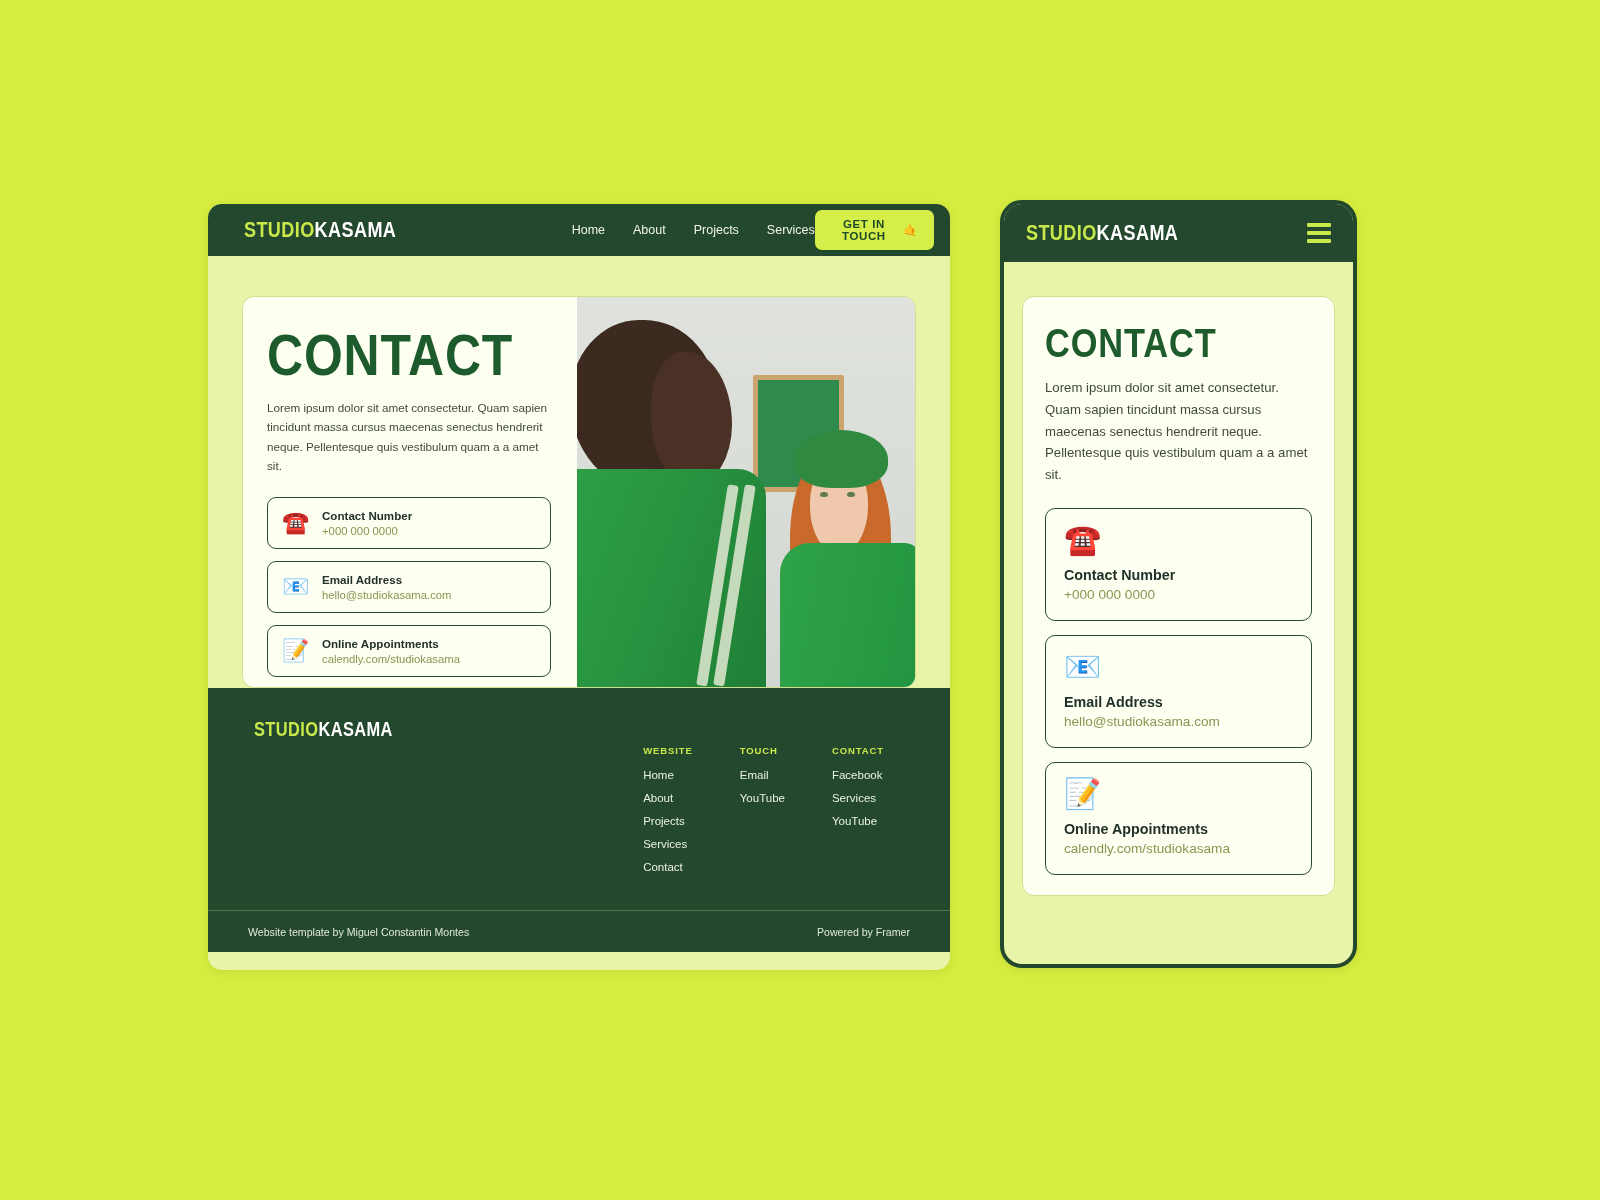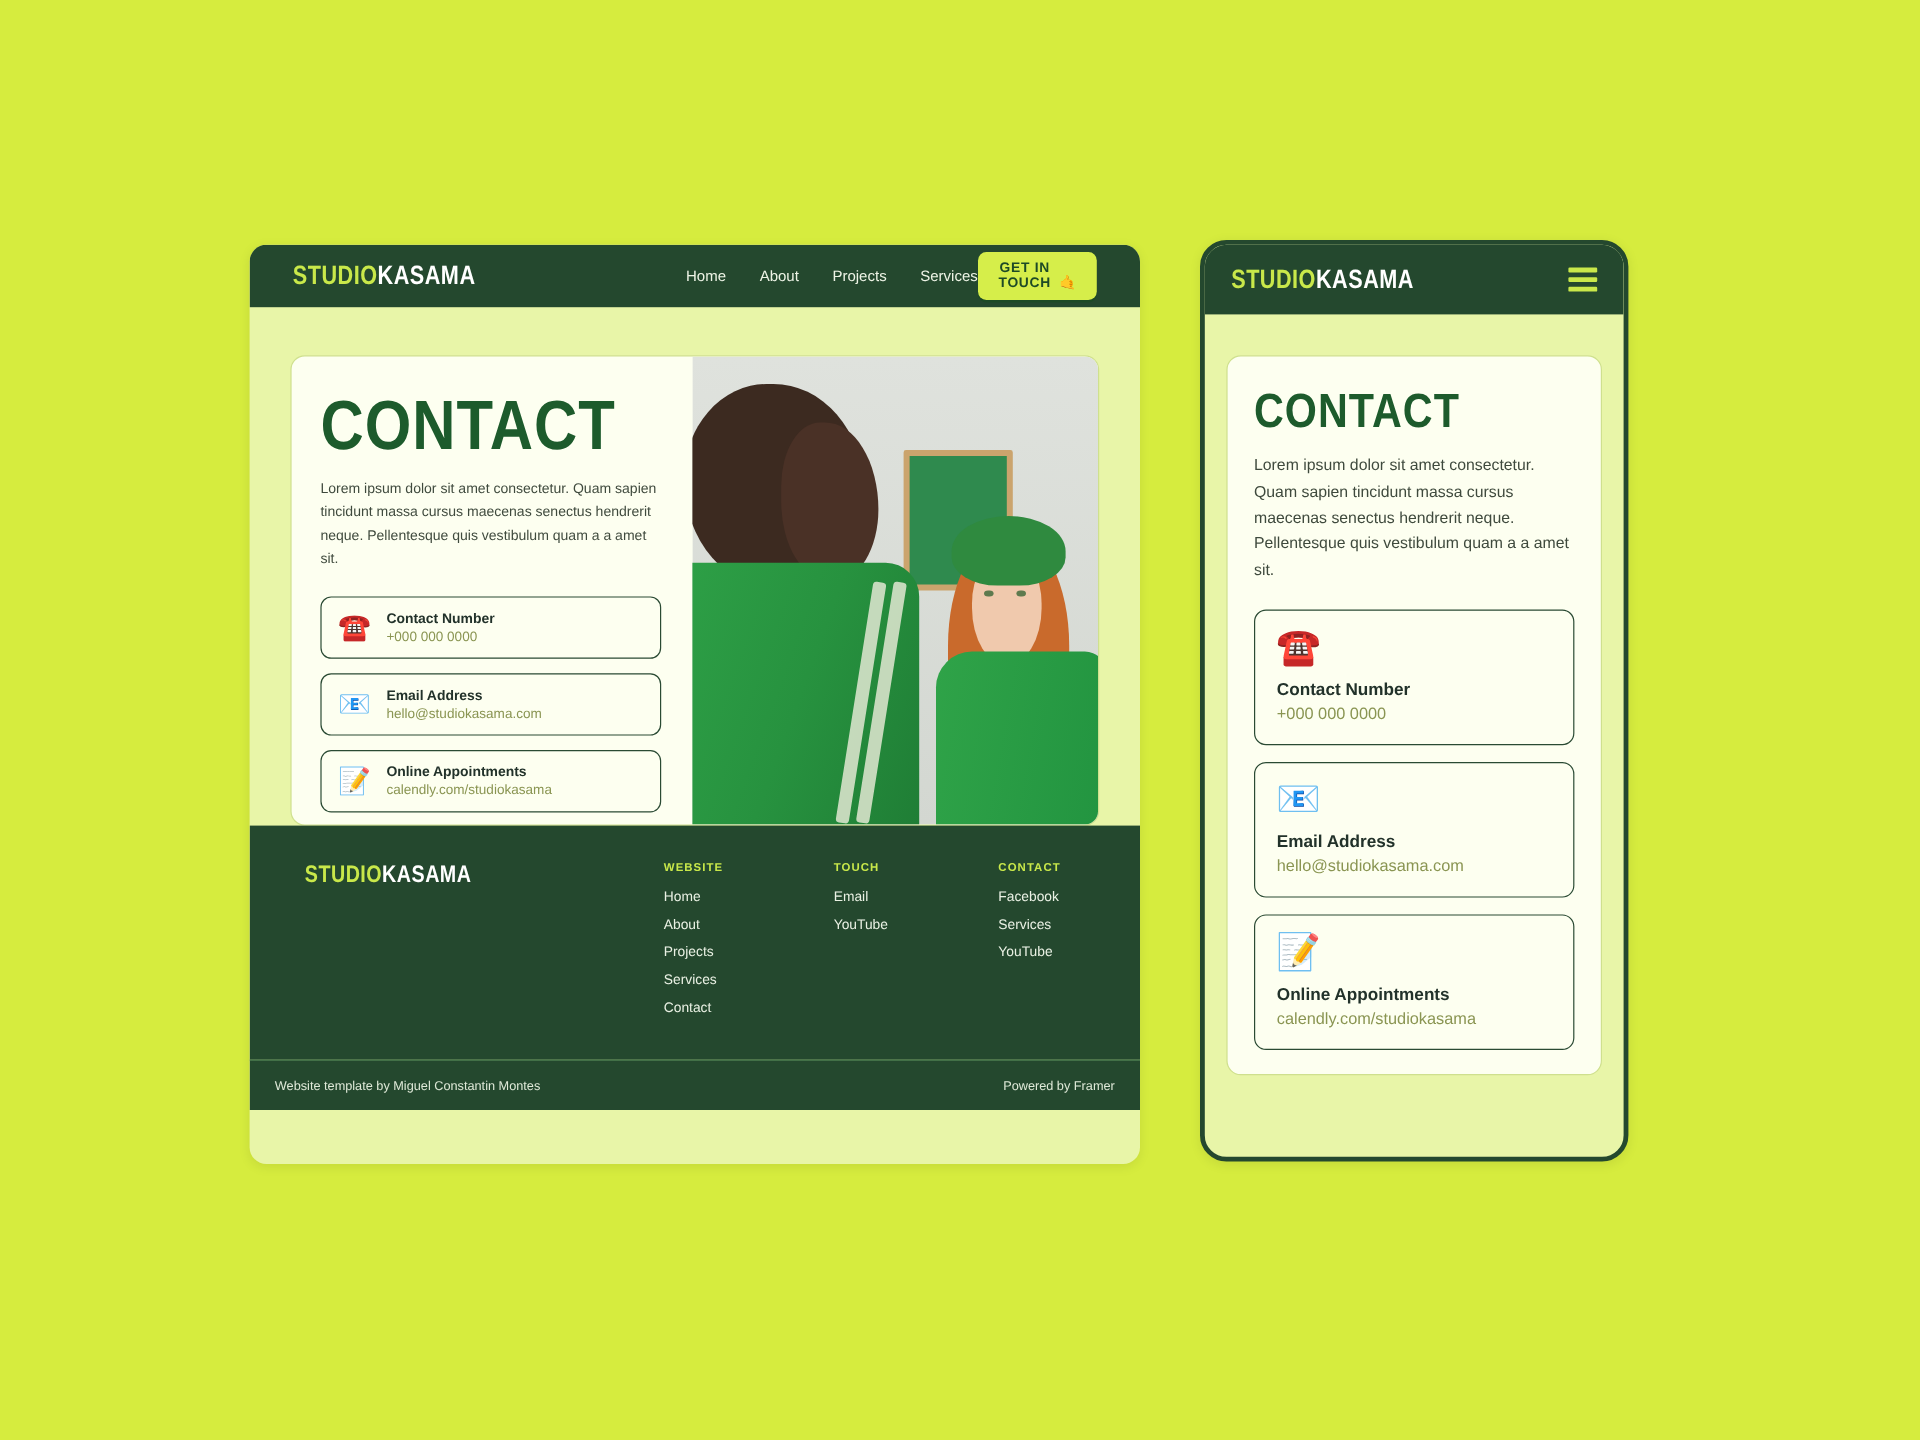--- a/index.html
+++ b/index.html
@@ -32,26 +32,26 @@
     box-shadow:0 2px 10px rgba(0,0,0,.08);
   }
   .dtop {
     height:52px; background:#24482e;
     display:flex; align-items:center; padding:0 0 0 36px;
   }
   .dtop .logo { font-size:22px; }
   .dnav { display:flex; gap:28px; margin-left:142px; }
   .dnav a { color:#eef4e6; font-size:12.5px; text-decoration:none; }
   .cta {
-    margin-left:auto; margin-right:36px;
+    margin-left:auto; margin-right:16px;
     background:#d6ee4a; color:#1d4a26;
     font-family:"Liberation Sans Narrow","Liberation Sans",sans-serif;
     font-weight:700; font-size:11.5px; letter-spacing:.6px;
     padding:8px 16px; border-radius:7px; border:none;
-    display:flex; align-items:flex-end; gap:6px; cursor:pointer;
+    display:flex; align-items:center; gap:6px; cursor:pointer;
     box-shadow:0 2px 0 #1d4a26;
   }
 
   .dbody { padding:40px 34px 0 34px; }
   .dcard {
     display:flex; background:#fdfff0;
     border:1px solid #cfe08e; border-radius:12px;
     overflow:hidden; height:392px;
   }
   .dleft { width:334px; padding:30px 26px 24px 24px; }
@@ -90,29 +90,29 @@
   .ph-beret { position:absolute; left:64%; top:34%; width:28%; height:15%;
               background:#2f8a3f; border-radius:52% 52% 42% 42%; }
   .ph-woman-body { position:absolute; left:60%; top:63%; width:42%; height:40%;
                    background:linear-gradient(100deg,#2fa348 0%,#229440 100%);
                    border-radius:30px 18px 0 0; }
   .ph-eye { position:absolute; width:2.2%; height:1.4%; background:#5e7a4e; border-radius:50%; }
 
   
   .dfoot { background:#24482e; padding:30px 46px 26px 46px; display:flex; }
   .dfoot .logo { font-size:20px; }
-  .fcols { margin-left:auto; display:flex; gap:92px; padding-right:20px; }
+  .fcols { margin-left:auto; display:flex; gap:47px; padding-right:20px;margin-top:27px; }
   .fcol h5 { color:#c9e84a; font-size:9.5px; letter-spacing:.9px;
              font-weight:700; margin-bottom:13px;
              font-family:"Liberation Sans Narrow","Liberation Sans",sans-serif; }
   .fcol a { display:block; color:#eaf1e4; font-size:11.5px;
             text-decoration:none; margin-bottom:11px; }
   .dbar { background:#24482e; border-top:1px solid #4a7a4e;
           height:42px; display:flex; align-items:center;
-          padding:0 21px; }
+          padding:0 40px; }
   .dbar span { color:#dfe9d8; font-size:10.6px; }
   .dbar .right { margin-left:auto; }
 
   
   .mobile {
     position:absolute; left:1000px; top:200px;
     width:357px; height:768px;
     background:#e8f5a8;
     border-radius:22px; overflow:hidden;
     border:4px solid #24482e;

